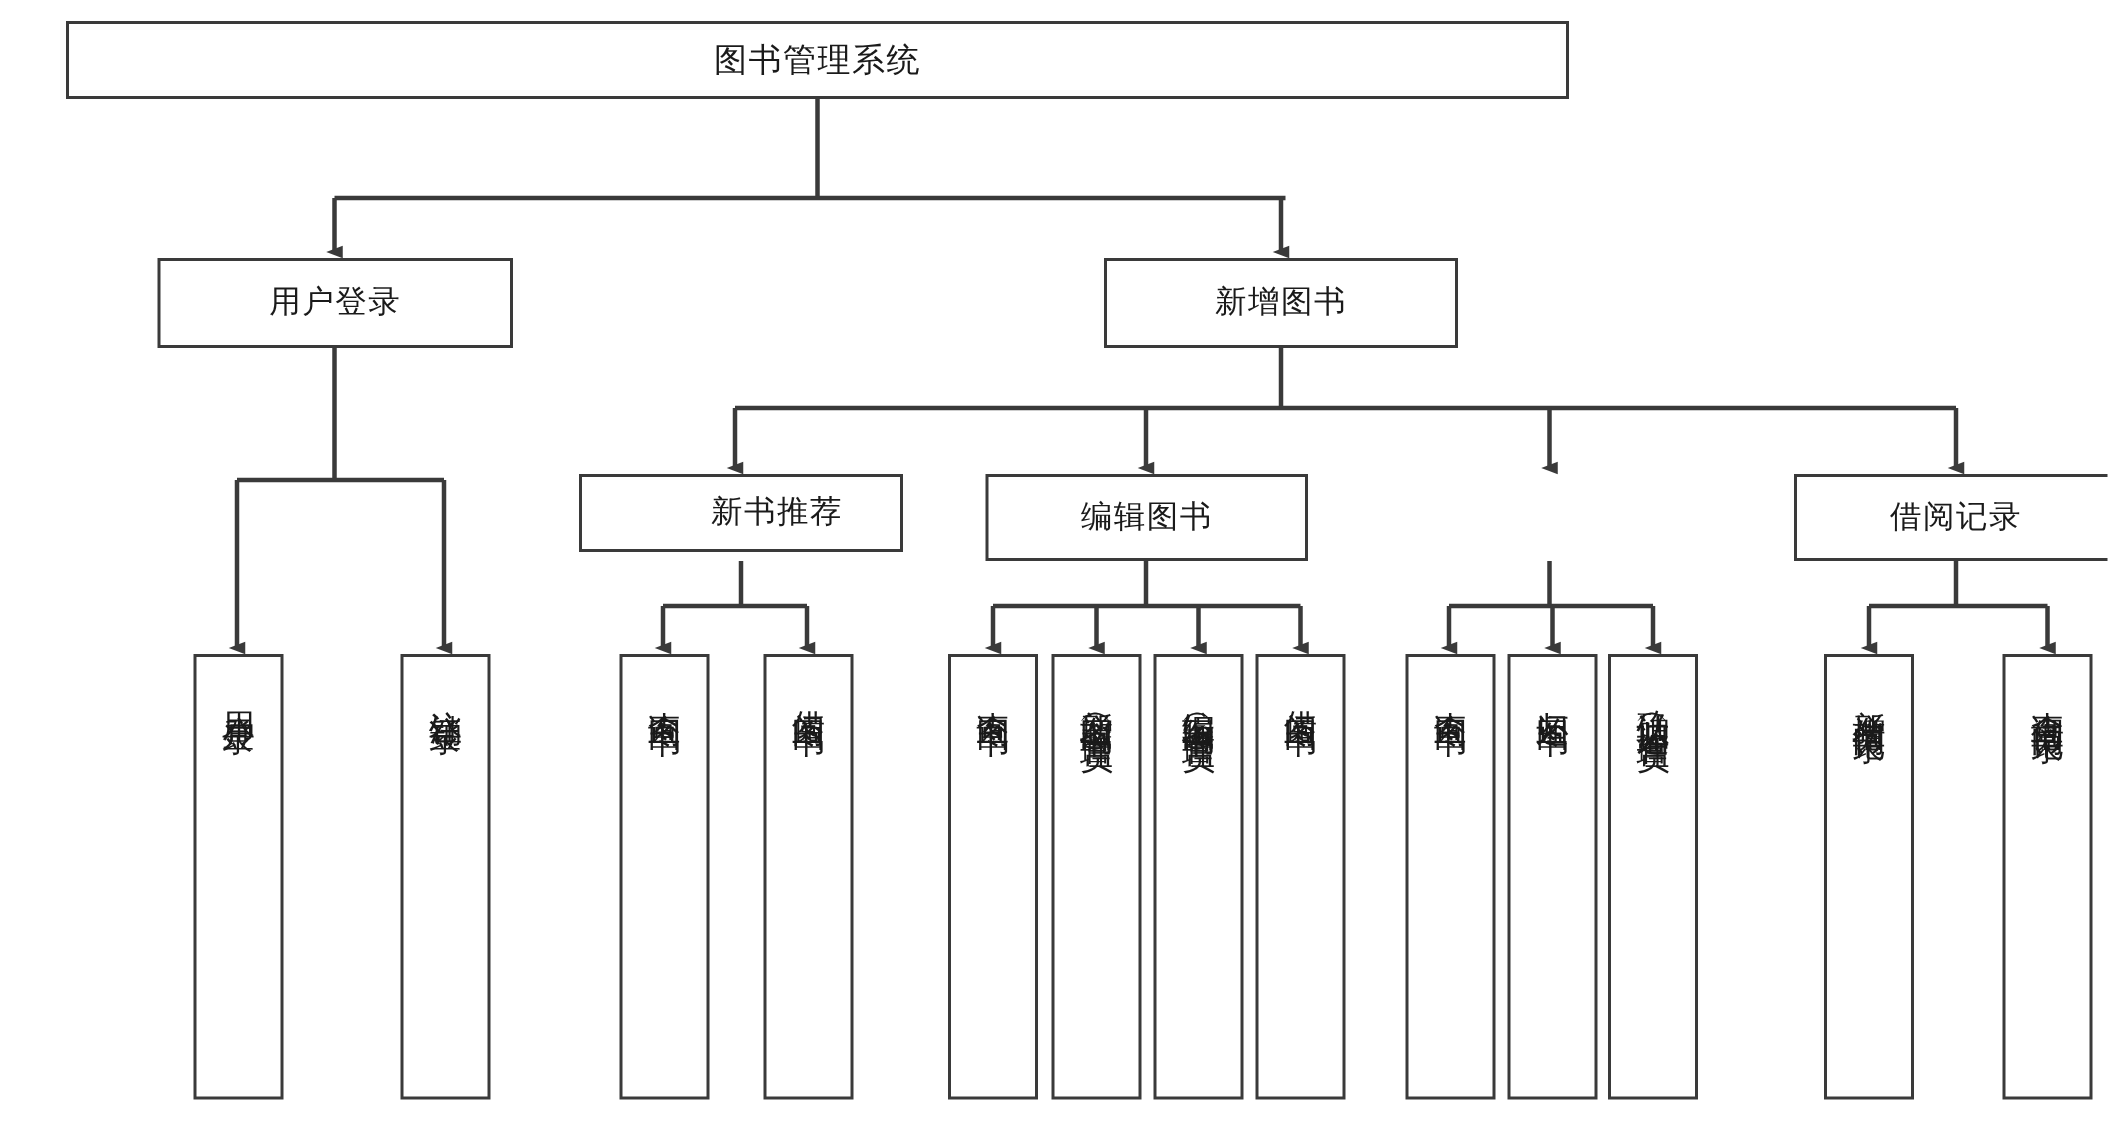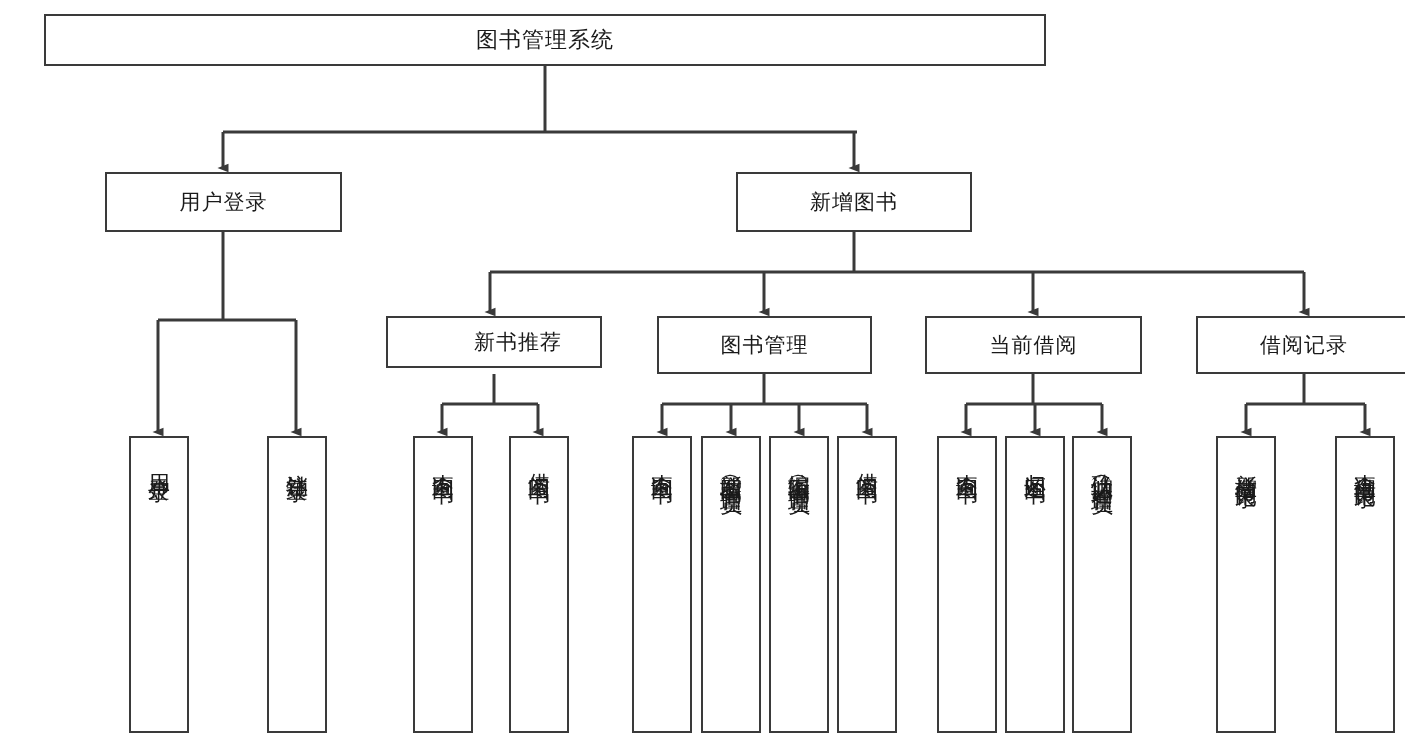--- a/index.html
+++ b/index.html
@@ -122,26 +122,23 @@
 
   <div class="node h" style="left:712px;top:172px;width:236px;height:60px;">
     <span class="lbl">新增图书</span>
   </div>
 
   <div class="node h" style="left:362px;top:316px;width:216px;height:52px;padding-left:48px;">
     <span class="lbl">新书推荐</span>
   </div>
 
   <div class="node h" style="left:633px;top:316px;width:215px;height:58px;">
-    <span class="lbl">图书管理</span>
+    <span class="lbl">编辑图书</span>
   </div>
 
-  <div class="node h" style="left:901px;top:316px;width:217px;height:58px;">
-    <span class="lbl">当前借阅</span>
-  </div>
 
   <div class="node h" style="left:1172px;top:316px;width:216px;height:58px;">
     <span class="lbl">借阅记录</span>
   </div>
 
   <div class="node v" style="left:105px;top:436px;width:60px;height:297px;">
     <span class="lbl">用户登录</span>
   </div>
   <div class="node v" style="left:243px;top:436px;width:60px;height:297px;">
     <span class="lbl">注销登录</span>

